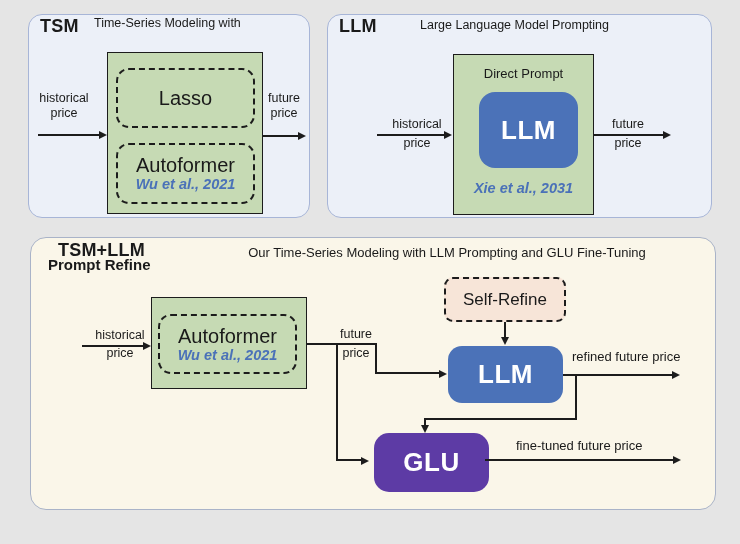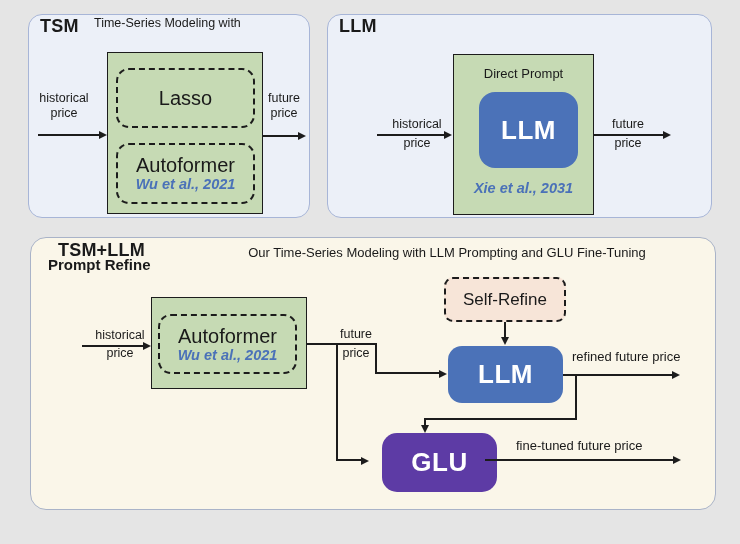--- a/index.html
+++ b/index.html
@@ -89,20 +89,21 @@
 
   <div class="abs iolabel" style="left:258px;top:91px;width:52px;">
     <div>future</div>
     <div>price</div>
   </div>
   <div class="hline" style="left:263px;top:135px;width:35px;"></div>
   <div class="ah-r" style="left:298px;top:131.5px;"></div>
 
   <div class="panel" style="left:327px;top:14px;width:385px;height:204px;"></div>
   <div class="abs tag" style="left:339px;top:16px;">LLM</div>
+  <div class="abs hdr" style="left:420px;top:18px;width:296px;">Large Language Model Prompting</div>
 
   <div class="greenbox" style="left:453px;top:54px;width:141px;height:161px;"></div>
   <div class="abs smalllabel ctr" style="left:453px;top:66px;width:141px;">Direct Prompt</div>
   <div class="bluebox" style="left:479px;top:92px;width:99px;height:76px;">LLM</div>
   <div class="abs cite ctr" style="left:453px;top:180px;width:141px;">Xie et al., 2031</div>
 
   <div class="abs iolabel" style="left:379px;top:117px;width:76px;">
     <div style="margin-bottom:4px;">historical</div>
     <div>price</div>
   </div>
@@ -158,19 +159,19 @@
 
   <div class="abs smalllabel" style="left:572px;top:349px;">refined future price</div>
   <div class="hline" style="left:563px;top:374px;width:110px;"></div>
   <div class="ah-r" style="left:672px;top:370.5px;"></div>
 
   <div class="vline" style="left:575px;top:374px;height:46px;"></div>
   <div class="hline" style="left:424px;top:418px;width:153px;"></div>
   <div class="vline" style="left:424px;top:418px;height:8px;"></div>
   <div class="ah-d" style="left:420.5px;top:425px;"></div>
 
-  <div class="purplebox" style="left:382px;top:433px;width:115px;height:59px;">GLU</div>
+  <div class="purplebox" style="left:374px;top:433px;width:115px;height:59px;">GLU</div>
 
   <div class="abs smalllabel" style="left:516px;top:438px;">fine-tuned future price</div>
   <div class="hline" style="left:485px;top:459px;width:189px;"></div>
   <div class="ah-r" style="left:673px;top:455.5px;"></div>
 
 </div>
 
 </body></html>

